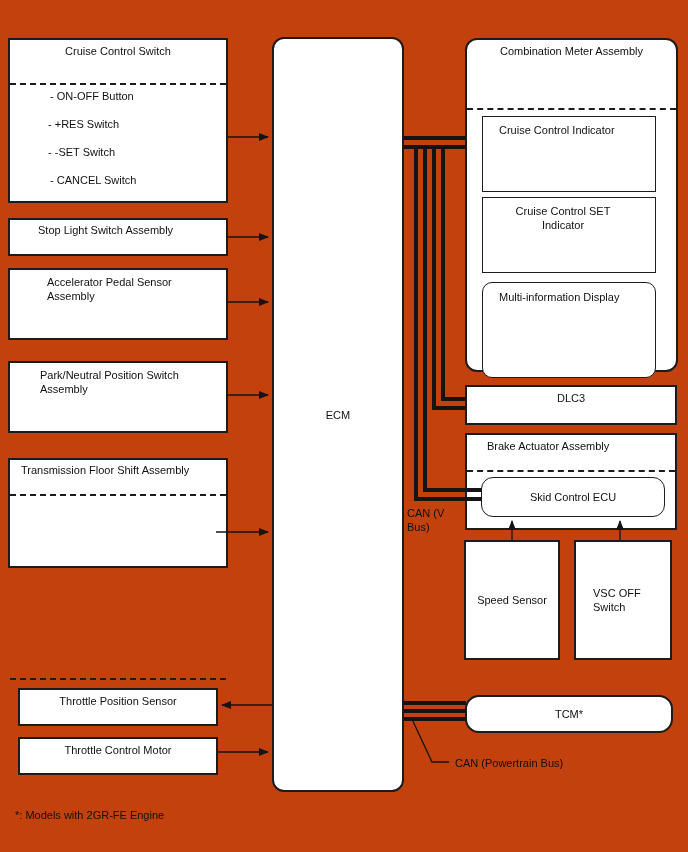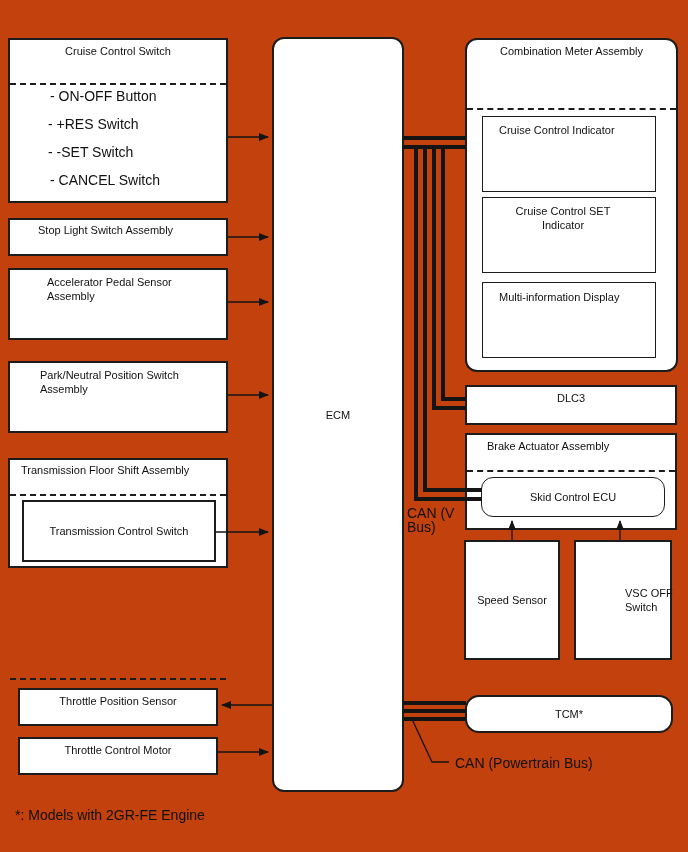--- a/index.html
+++ b/index.html
@@ -13,21 +13,21 @@
   }
   .thinbox { border-width:1.5px; }
   .rounded { border-radius:12px; }
   .rounded-lg { border-radius:14px; }
   .ctr { display:flex; align-items:center; justify-content:center; text-align:right; }
   .vctr { display:flex; flex-direction:column; justify-content:center; }
   .dash {
     position:absolute; height:0; border-top:2px dashed #1c1c1c;
   }
   .busline { position:absolute; background:#141414; }
-  .lbl { position:absolute; font-size:14px; line-height:14px; color:#111111; white-space:pre-line; }
+  .lbl { position:absolute; font-size:11px; line-height:14px; color:#111111; white-space:pre-line; }
   .titletop { position:absolute; left:0; right:0; top:4px; text-align:center; }
   svg.overlay { position:absolute; left:0; top:0; pointer-events:none; }
 </style>
 </head>
 <body>
 
 <div id="canvas">
 
   <div class="box" style="left:8px; top:38px; width:220px; height:165px;">
     <div class="titletop">Cruise Control Switch</div>
@@ -47,23 +47,20 @@
   </div>
 
   <div class="box" style="left:8px; top:268px; width:220px; height:72px; padding:5px 45px 0 37px;">
     <span>Accelerator Pedal Sensor Assembly</span>
   </div>
 
   <div class="box" style="left:8px; top:458px; width:220px; height:110px; padding:3px 4px 0 11px;">
     <span>Transmission Floor Shift Assembly</span>
   </div>
   <div class="dash" style="left:10px; top:494px; width:216px;"></div>
-  <div class="box ctr" style="left:22px; top:500px; width:194px; height:62px;">
-    <span>Transmission Control Switch</span>
-  </div>
 
   <div class="dash" style="left:10px; top:678px; width:216px;"></div>
   <div class="box" style="left:18px; top:688px; width:200px; height:38px;">
     <div class="titletop">Throttle Position Sensor</div>
   </div>
   <div class="box" style="left:18px; top:737px; width:200px; height:38px;">
     <div class="titletop">Throttle Control Motor</div>
   </div>
 
   <div class="box rounded ctr" style="left:272px; top:37px; width:132px; height:755px;">
@@ -73,41 +70,41 @@
   <div class="box rounded" style="left:465px; top:38px; width:213px; height:334px;">
     <div class="titletop">Combination Meter Assembly</div>
   </div>
   <div class="dash" style="left:467px; top:108px; width:209px;"></div>
   <div class="box thinbox" style="left:482px; top:116px; width:174px; height:76px; padding:6px 6px 0 16px;">
     <span>Cruise Control Indicator</span>
   </div>
   <div class="box thinbox" style="left:482px; top:197px; width:174px; height:76px; padding:6px 34px 0 22px;text-align:center;">
     <span>Cruise Control SET Indicator</span>
   </div>
-  <div class="box thinbox" style="left:482px; top:282px; width:174px; height:76px; padding:7px 6px 0 16px;">
+  <div class="box thinbox" style="left:482px; top:282px; width:174px; height:96px; padding:7px 6px 0 16px;border-radius:10px;">
     <span>Multi-information Display</span>
   </div>
 
   <div class="box" style="left:465px; top:385px; width:212px; height:40px;">
     <div class="titletop">DLC3</div>
   </div>
 
   <div class="box" style="left:465px; top:433px; width:212px; height:97px; padding:4px 6px 0 20px;">
     <span>Brake Actuator Assembly</span>
   </div>
   <div class="dash" style="left:467px; top:470px; width:208px;"></div>
   <div class="box thinbox rounded ctr" style="left:481px; top:477px; width:184px; height:40px;">
     <span>Skid Control ECU</span>
   </div>
 
   <div class="box ctr" style="left:464px; top:540px; width:96px; height:120px;">
     <span>Speed Sensor</span>
   </div>
   <div class="box vctr" style="left:574px; top:540px; width:98px; height:120px; padding-left:17px;">
-    <span style="width:60px;margin-left:32px;">VSC OFF Switch</span>
+    <span style="width:60px;">VSC OFF Switch</span>
   </div>
 
   <div class="box rounded-lg ctr" style="left:465px; top:695px; width:208px; height:38px;">
     <span>TCM*</span>
   </div>
 
   <div class="busline" style="left:403px; top:136px; width:63px; height:4px;"></div>
   <div class="busline" style="left:403px; top:145px; width:63px; height:4px;"></div>
 
   <div class="busline" style="left:414px; top:149px; width:4px; height:352px;"></div>

